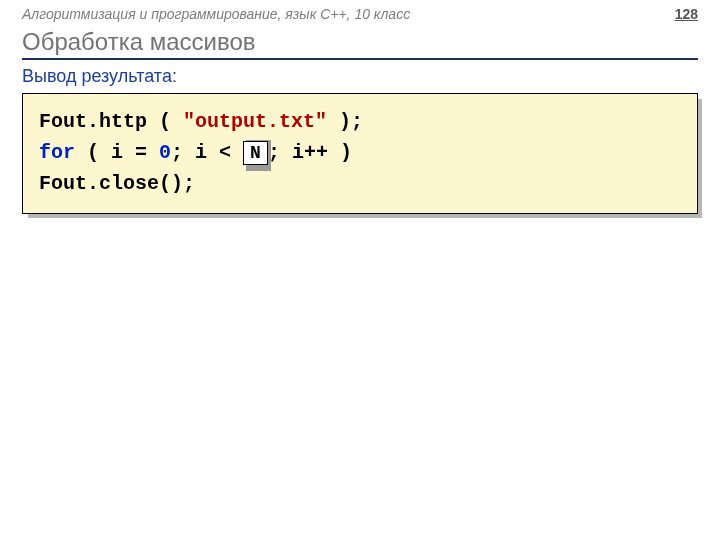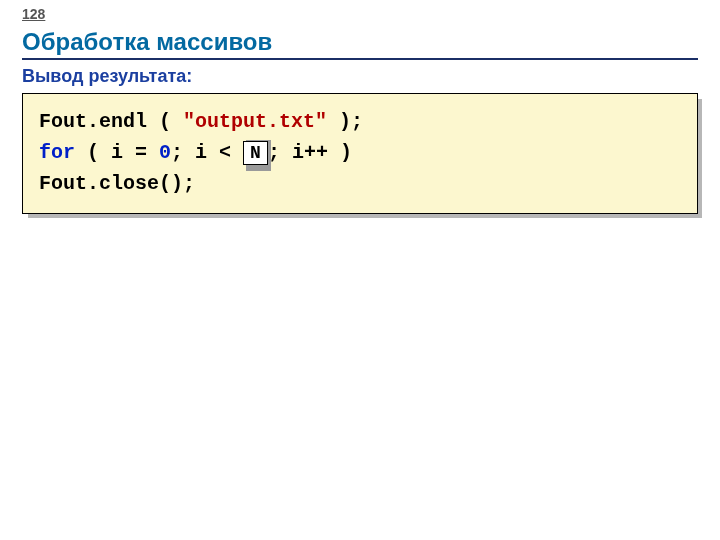--- a/index.html
+++ b/index.html
@@ -1,53 +1,54 @@
 <!DOCTYPE html>
 <html><head>
 <meta charset="utf-8">
 <style>
   * { box-sizing: border-box; margin: 0; padding: 0; }
   html, body { width: 720px; height: 540px; background: #fff; font-family: Arial, Helvetica, sans-serif; }
   .page { width: 720px; height: 540px; position: relative; padding: 6px 22px 0 22px; }
   .header-row { display: flex; justify-content: space-between; align-items: baseline; font-style: italic; color: #7d7d7d; font-size: 14px; }
   .page-num { font-weight: bold; color: #555; font-style: normal; text-decoration: underline; }
-  .title { font-size: 24px; font-weight: bold; color: #0369a1; margin-top: 6px; padding-bottom: 2px; border-bottom: 2px solid #1b2f66; }
-  .subtitle { font-size: 18px; font-weight: bold; color: #1b3fa0; margin-top: 6px; }
+  .title { font-size: 24px; font-weight: normal; color: #737373; margin-top: 6px; padding-bottom: 2px; border-bottom: 2px solid #1b2f66; }
+  .subtitle { font-size: 18px; font-weight: normal; color: #1b3fa0; margin-top: 6px; }
   .codebox-wrap { position: relative; margin-top: 6px; }
   .shadow { position: absolute; top: 6px; left: 6px; right: -4px; bottom: -4px; background: #b7b7b7; }
   .codebox { position: relative; background: #fcf7cf; border: 1px solid #000; padding: 12px 16px 14px 16px; }
   .codeline { font-family: "Courier New", Courier, monospace; font-weight: bold; font-size: 20px; color: #000; line-height: 1.55; white-space: pre; }
   .kw { color: #0020c8; margin-top: 11px; }
   .num { color: #0020c8; }
   .str { color: #b00000; }
   .indent { display: inline-block; width: 36px; }
   .nbox { display: inline-block; position: relative; }
   .nbox-shadow { position: absolute; top: 3px; left: 3px; width: 100%; height: 100%; background: #9a9a9a; }
   .nbox-inner { position: relative; display: inline-block; background: #fff; border: 1.5px solid #000; padding: 0 6px; font-family: "Courier New", monospace; font-weight: bold; font-size: 18px; line-height: 22px; }
   .footer { position: absolute; left: 22px; bottom: 8px; font-style: italic; color: #8a8a8a; font-size: 13px; }
   .footer .url { margin-left: 18px; color: #7aa4d6; }
 </style>
 </head>
 <body>
 
 <div class="page">
 
   <div class="header-row">
+    <span>Алгоритмизация и программирование, язык C++, 10 класс</span>
     <span class="page-num">128</span>
   </div>
 
   <div class="title">Обработка массивов</div>
 
   <div class="subtitle">Вывод результата:</div>
 
   <div class="codebox-wrap">
     <div class="shadow"></div>
     <div class="codebox">
 
-      <div class="codeline"><span>Fout.endl ( </span><span class="str">"output.txt"</span><span> );</span></div>
+      <div class="codeline"><span>Fout.http ( </span><span class="str">"output.txt"</span><span> );</span></div>
 
       <div class="codeline"><span class="kw">for</span><span> ( i = </span><span class="num">0</span><span>; i &lt; </span><span class="nbox"><span class="nbox-shadow"></span><span class="nbox-inner">N</span></span><span>; i++ )</span></div>
 
 
       <div class="codeline">Fout.close();</div>
 
     </div>
   </div>
 
 

